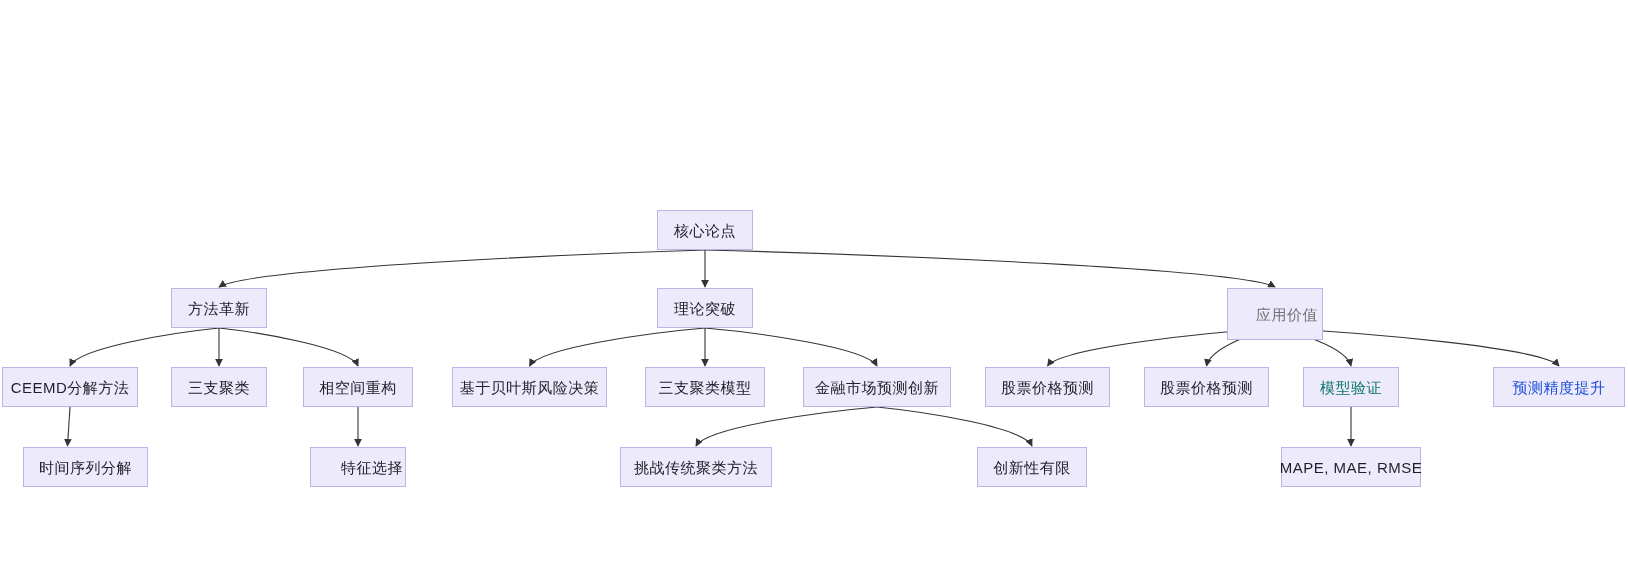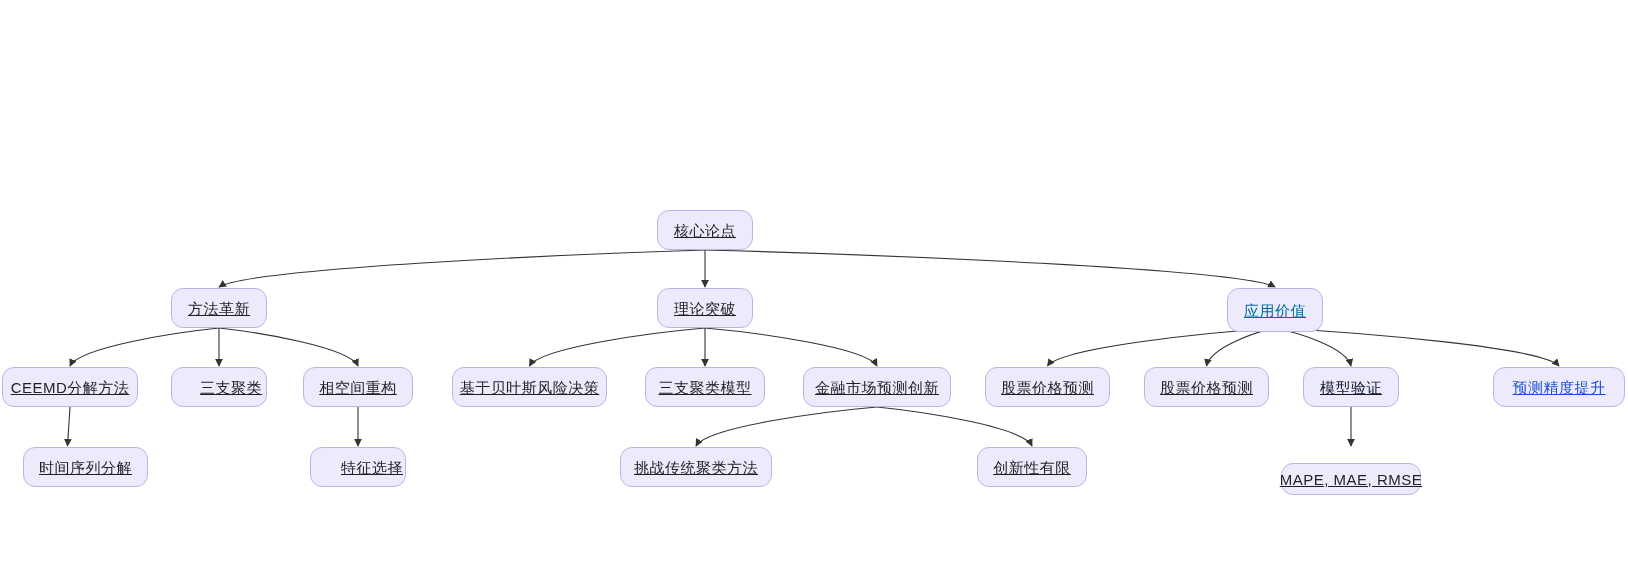--- a/index.html
+++ b/index.html
@@ -28,30 +28,29 @@
   .edge-path {
     fill: none;
     stroke: #333333;
     stroke-width: 1.1;
   }
   .node {
     position: absolute;
     box-sizing: border-box;
     background: #ECEAFB;
     border: 1px solid #BDB3E8;
-    border-radius: 12px;
+    border-radius: 0;
     display: flex;
     align-items: center;
     justify-content: center;
     color: #1f1f26;
     font-size: 15px;
     line-height: 1;
     white-space: nowrap;
     letter-spacing: 0.5px;
-    text-decoration: underline;
   }
   .node-label {
     display: block;
     padding: 0 4px;
   }
 </style>
 </head>
 <body>
 
 <div id="canvas">
@@ -85,62 +84,62 @@
   <div id="node-layer">
       <div class="node" style="left: 657px; top: 210px; width: 96px; height: 40px; background: rgb(236, 234, 251); border-color: rgb(189, 179, 232); color: rgb(31, 31, 38);">
         <span class="node-label">核心论点</span>
       </div>
       <div class="node" style="left: 171px; top: 288px; width: 96px; height: 40px; background: rgb(236, 234, 251); border-color: rgb(189, 179, 232); color: rgb(31, 31, 38);">
         <span class="node-label">方法革新</span>
       </div>
       <div class="node" style="left: 657px; top: 288px; width: 96px; height: 40px; background: rgb(236, 234, 251); border-color: rgb(189, 179, 232); color: rgb(31, 31, 38);">
         <span class="node-label">理论突破</span>
       </div>
-      <div class="node" style="left: 1227px; top: 288px; width: 96px; height: 44px; background: rgb(236, 234, 251); border-color: rgb(189, 179, 232); color: #0369a1;">
+      <div class="node" style="left: 1227px; top: 288px; width: 96px; height: 52px; background: rgb(236, 234, 251); border-color: rgb(189, 179, 232); color: #737373; justify-content: flex-end;">
         <span class="node-label">应用价值</span>
       </div>
       <div class="node" style="left: 2px; top: 367px; width: 136px; height: 40px; background: rgb(236, 234, 251); border-color: rgb(189, 179, 232); color: rgb(31, 31, 38);">
         <span class="node-label">CEEMD分解方法</span>
       </div>
-      <div class="node" style="left: 171px; top: 367px; width: 96px; height: 40px; background: rgb(236, 234, 251); border-color: rgb(189, 179, 232); color: rgb(31, 31, 38); justify-content: flex-end;">
+      <div class="node" style="left: 171px; top: 367px; width: 96px; height: 40px; background: rgb(236, 234, 251); border-color: rgb(189, 179, 232); color: rgb(31, 31, 38);">
         <span class="node-label">三支聚类</span>
       </div>
       <div class="node" style="left: 303px; top: 367px; width: 110px; height: 40px; background: rgb(236, 234, 251); border-color: rgb(189, 179, 232); color: rgb(31, 31, 38);">
         <span class="node-label">相空间重构</span>
       </div>
       <div class="node" style="left: 452px; top: 367px; width: 155px; height: 40px; background: rgb(236, 234, 251); border-color: rgb(189, 179, 232); color: rgb(31, 31, 38);">
         <span class="node-label">基于贝叶斯风险决策</span>
       </div>
       <div class="node" style="left: 645px; top: 367px; width: 120px; height: 40px; background: rgb(236, 234, 251); border-color: rgb(189, 179, 232); color: rgb(31, 31, 38);">
         <span class="node-label">三支聚类模型</span>
       </div>
       <div class="node" style="left: 803px; top: 367px; width: 148px; height: 40px; background: rgb(236, 234, 251); border-color: rgb(189, 179, 232); color: rgb(31, 31, 38);">
         <span class="node-label">金融市场预测创新</span>
       </div>
       <div class="node" style="left: 985px; top: 367px; width: 125px; height: 40px; background: rgb(236, 234, 251); border-color: rgb(189, 179, 232); color: rgb(31, 31, 38);">
         <span class="node-label">股票价格预测</span>
       </div>
       <div class="node" style="left: 1144px; top: 367px; width: 125px; height: 40px; background: rgb(236, 234, 251); border-color: rgb(189, 179, 232); color: rgb(31, 31, 38);">
         <span class="node-label">股票价格预测</span>
       </div>
-      <div class="node" style="left: 1303px; top: 367px; width: 96px; height: 40px; background: rgb(236, 234, 251); border-color: rgb(189, 179, 232); color: #0f172a;">
+      <div class="node" style="left: 1303px; top: 367px; width: 96px; height: 40px; background: rgb(236, 234, 251); border-color: rgb(189, 179, 232); color: #0f766e;">
         <span class="node-label">模型验证</span>
       </div>
       <div class="node" style="left: 1493px; top: 367px; width: 132px; height: 40px; background: rgb(236, 234, 251); border-color: rgb(189, 179, 232); color: #1d4ed8;">
         <span class="node-label">预测精度提升</span>
       </div>
       <div class="node" style="left: 23px; top: 447px; width: 125px; height: 40px; background: rgb(236, 234, 251); border-color: rgb(189, 179, 232); color: rgb(31, 31, 38);">
         <span class="node-label">时间序列分解</span>
       </div>
       <div class="node" style="left: 310px; top: 447px; width: 96px; height: 40px; background: rgb(236, 234, 251); border-color: rgb(189, 179, 232); color: rgb(31, 31, 38); padding-left: 28px;">
         <span class="node-label">特征选择</span>
       </div>
       <div class="node" style="left: 620px; top: 447px; width: 152px; height: 40px; background: rgb(236, 234, 251); border-color: rgb(189, 179, 232); color: rgb(31, 31, 38);">
         <span class="node-label">挑战传统聚类方法</span>
       </div>
       <div class="node" style="left: 977px; top: 447px; width: 110px; height: 40px; background: rgb(236, 234, 251); border-color: rgb(189, 179, 232); color: rgb(31, 31, 38);">
         <span class="node-label">创新性有限</span>
       </div>
-      <div class="node" style="left: 1281px; top: 447px; width: 140px; height: 32px; background: rgb(236, 234, 251); border-color: rgb(189, 179, 232); color: rgb(31, 31, 38); margin-top: 16px;">
+      <div class="node" style="left: 1281px; top: 447px; width: 140px; height: 40px; background: rgb(236, 234, 251); border-color: rgb(189, 179, 232); color: rgb(31, 31, 38);">
         <span class="node-label">MAPE, MAE, RMSE</span>
       </div>
     </div>
 </div>
 
 </body></html>

